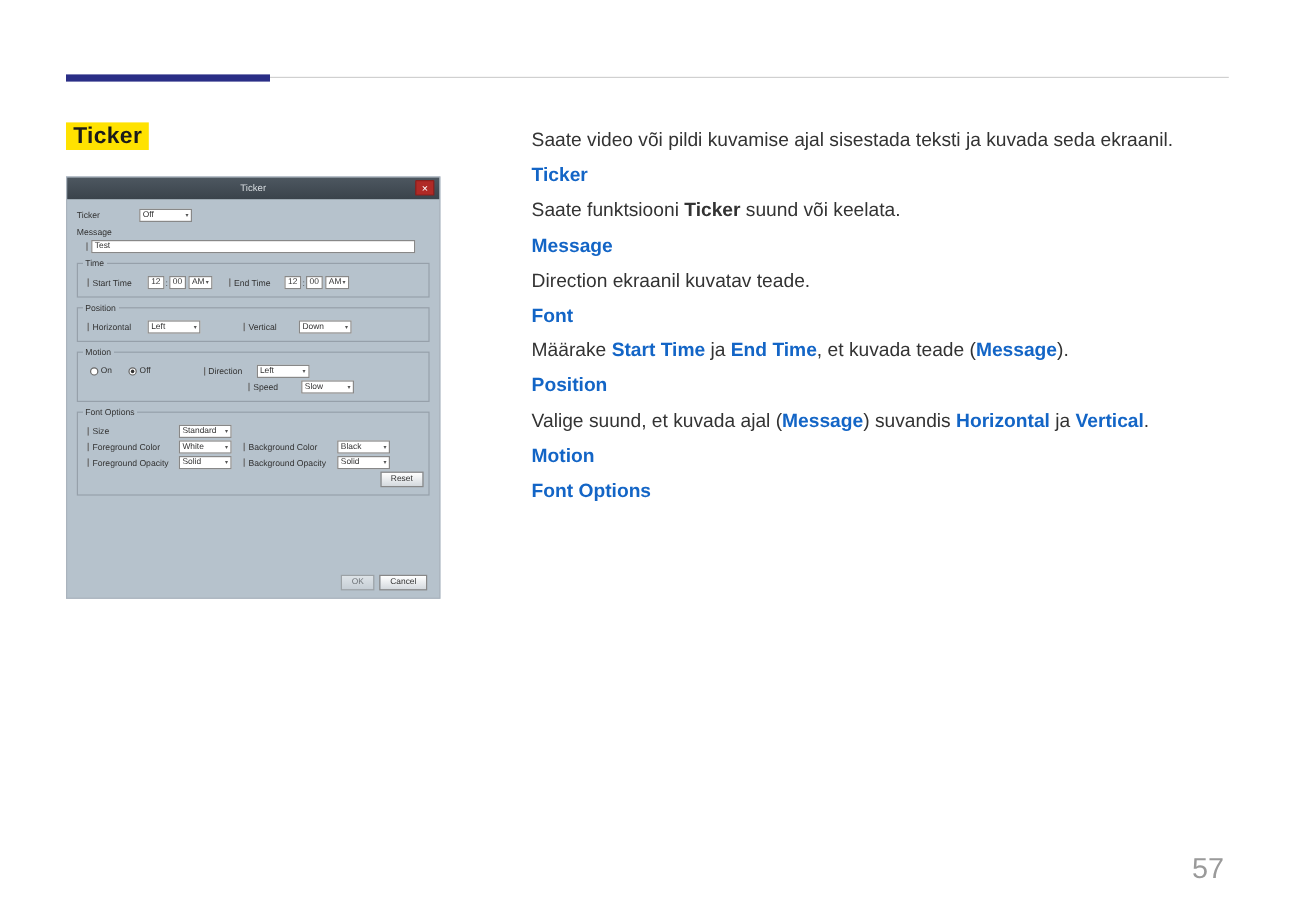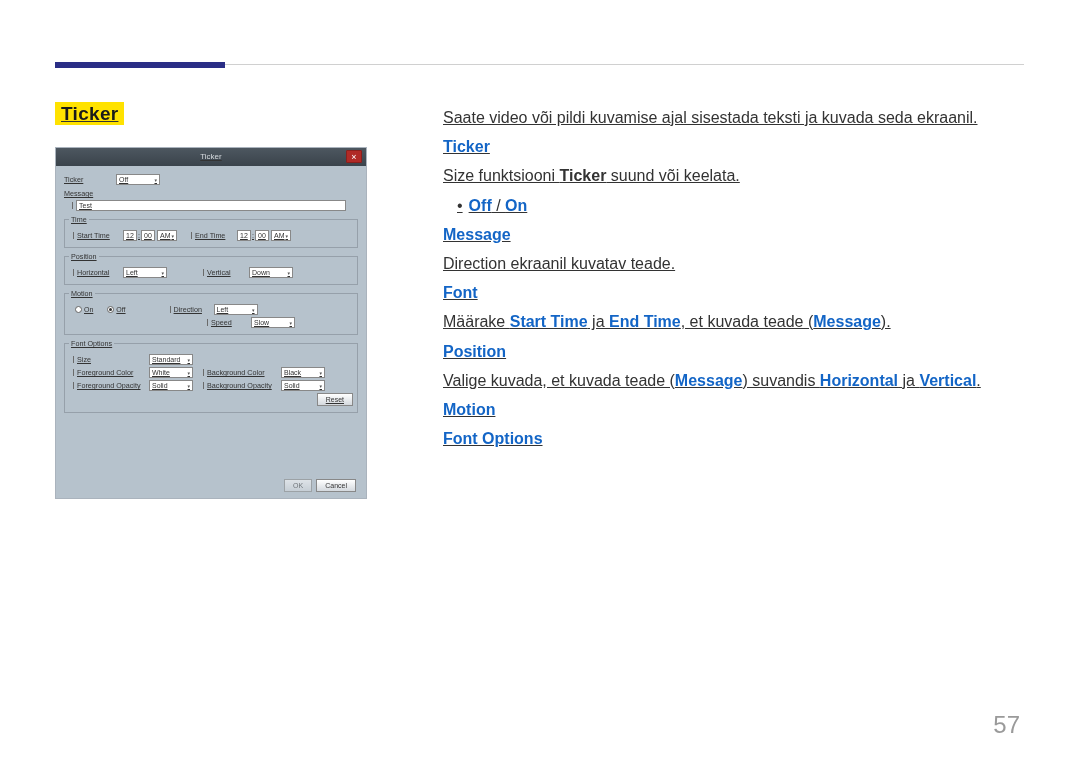--- a/index.html
+++ b/index.html
@@ -4,21 +4,21 @@
 <style>
 * { box-sizing: border-box; margin: 0; padding: 0; }
 body {
   font-family: Arial, Helvetica, sans-serif;
   background: #ffffff;
   width: 1080px;
   height: 763px;
   position: relative;
   color: #333;
 }
-.page { width: 1080px; height: 763px; position: relative; padding: 39px 55px 0 55px; text-decoration: underline; }
+.page { width: 1080px; height: 763px; position: relative; padding: 39px 55px 0 55px; }
 .hr-top { position: absolute; left: 56px; top: 64px; width: 968px; height: 0; border-top: 1px solid #d0d0d0; }
 .accent-bar { position: absolute; left: 55px; top: 62px; width: 170px; height: 6px; background: #2a2e86; }
 .content { display: flex; margin-top: 64px; }
 .left-col { width: 370px; flex-shrink: 0; }
 .right-col { flex: 1; padding-left: 18px; padding-top: 0; font-size: 16px; line-height: 1.7; }
 .title { font-size: 19px; font-weight: bold; color: #1a1a1a; letter-spacing: 0.3px; }
 .title-hl { background: #ffe200; padding: 1px 6px; }
 .panel {
   margin-top: 22px;
   width: 312px; height: 352px;
@@ -235,27 +235,26 @@
         <div class="footer">
           <div class="btn" style="opacity:0.55">OK</div>
           <div class="btn">Cancel</div>
         </div>
       </div>
     </div>
 
     <div class="right-col desc">
       <p>Saate video või pildi kuvamise ajal sisestada teksti ja kuvada seda ekraanil.</p>
       <p class="hdr">Ticker</p>
-      <p><span>Size funktsiooni </span><span class="bold">Ticker</span><span> suund või keelata.</span></p>
-      <p class="bullet" style="margin-left:14px"><span class="bold blue">Off</span><span> / </span><span class="bold blue">On</span></p>
+      <p><span>Saate funktsiooni </span><span class="bold">Ticker</span><span> suund või keelata.</span></p>
       <p class="hdr">Message</p>
       <p>Direction ekraanil kuvatav teade.</p>
       <p class="hdr">Font</p>
       <p><span>Määrake </span><span class="bold blue">Start Time</span><span> ja </span><span class="bold blue">End Time</span><span>, et kuvada teade (</span><span class="bold blue">Message</span><span>).</span></p>
       <p class="hdr">Position</p>
-      <p><span>Valige kuvada, et kuvada teade (</span><span class="bold blue">Message</span><span>) suvandis </span><span class="bold blue">Horizontal</span><span> ja </span><span class="bold blue">Vertical</span><span>.</span></p>
+      <p><span>Valige suund, et kuvada ajal (</span><span class="bold blue">Message</span><span>) suvandis </span><span class="bold blue">Horizontal</span><span> ja </span><span class="bold blue">Vertical</span><span>.</span></p>
       <p class="hdr">Motion</p>
       <p class="hdr">Font Options</p>
     </div>
   </div>
 
   <div class="pagenum">57</div>
 </div>
 
 </body></html>

